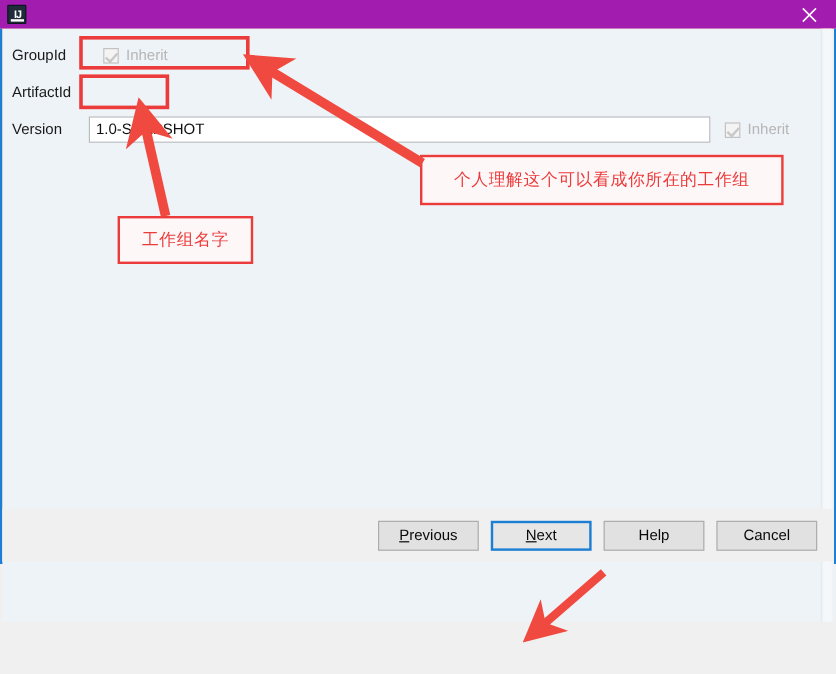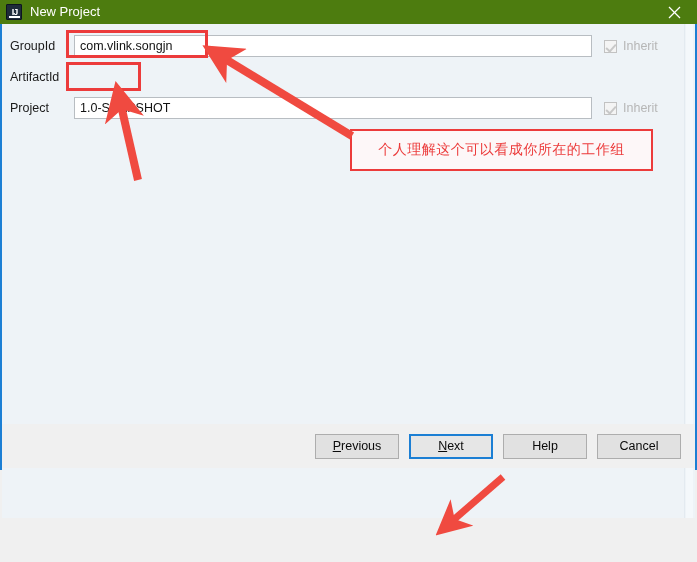--- a/index.html
+++ b/index.html
@@ -17,21 +17,21 @@
     height: 562px;
     background: #f0f0f0;
     overflow: hidden;
   }
 
   
   #titlebar {
     position: absolute;
     left: 0; top: 0;
     width: 697px; height: 24px;
-    background: #4d7c0f;
+    background: #a21caf;
     display: flex;
     align-items: center;
   }
   #title-icon {
     width: 16px; height: 16px;
     margin-left: 6px; margin-right: 8px;
     position: relative;
     background: #1f2c3a;
     border: 1px solid #0d1520;
     border-radius: 1px;
@@ -246,49 +246,47 @@
 </head>
 <body>
 
 <div id="app">
 
   <div id="titlebar">
     <div id="title-icon">
       <div class="ij-mark">IJ</div>
       <div class="ij-bar"></div>
     </div>
-    <div id="title-text">New Project</div>
     <div id="close-button">
       <svg width="13" height="13" viewBox="0 0 13 13" aria-hidden="true">
         <line x1="1" y1="1" x2="12" y2="12" stroke="#ffffff" stroke-width="1.3"></line>
         <line x1="12" y1="1" x2="1" y2="12" stroke="#ffffff" stroke-width="1.3"></line>
       </svg>
     </div>
   </div>
 
   <div id="body">
 
     <div id="content-pane">
 
       <div class="form-row" id="row-groupid">
         <div class="field-label">GroupId</div>
-        <input class="field-input" type="text" id="input-groupid" value="com.vlink.songjn" style="">
         <div class="inherit-wrap">
           <div class="inherit-box"></div>
           <span class="inherit-label">Inherit</span>
         </div>
       </div>
 
       <div class="form-row" id="row-artifactid">
         <div class="field-label">ArtifactId</div>
         <div class="inherit-wrap"></div>
       </div>
 
       <div class="form-row" id="row-version">
-        <div class="field-label">Project</div>
+        <div class="field-label">Version</div>
         <input class="field-input" type="text" id="input-version" value="1.0-SNAPSHOT" style="">
         <div class="inherit-wrap">
           <div class="inherit-box"></div>
           <span class="inherit-label">Inherit</span>
         </div>
       </div>
 
       <div id="right-strip">
         <div class="thumb"></div>
       </div>
@@ -307,20 +305,21 @@
       <div class="dlg-button">Cancel</div>
     </div>
   </div>
 
   <div id="annotations">
 
     <div class="anno-box" id="anno-rect-groupid"></div>
     <div class="anno-box" id="anno-rect-artifactid"></div>
 
     <div class="anno-text-box" id="anno-text-group">个人理解这个可以看成你所在的工作组</div>
+    <div class="anno-text-box" id="anno-text-name">工作组名字</div>
 
     <svg width="697" height="562" style="position:absolute;left:0;top:0;">
       <defs>
         <marker id="ah" markerWidth="5" markerHeight="5" refX="3.6" refY="2.5" orient="auto">
           <path d="M0,0 L5,2.5 L0,5 L1.4,2.5 Z" fill="#f04a40"></path>
         </marker>
       </defs>
 
       <line x1="352" y1="136" x2="212" y2="51" stroke="#f04a40" stroke-width="8" marker-end="url(#ah)"></line>
 

